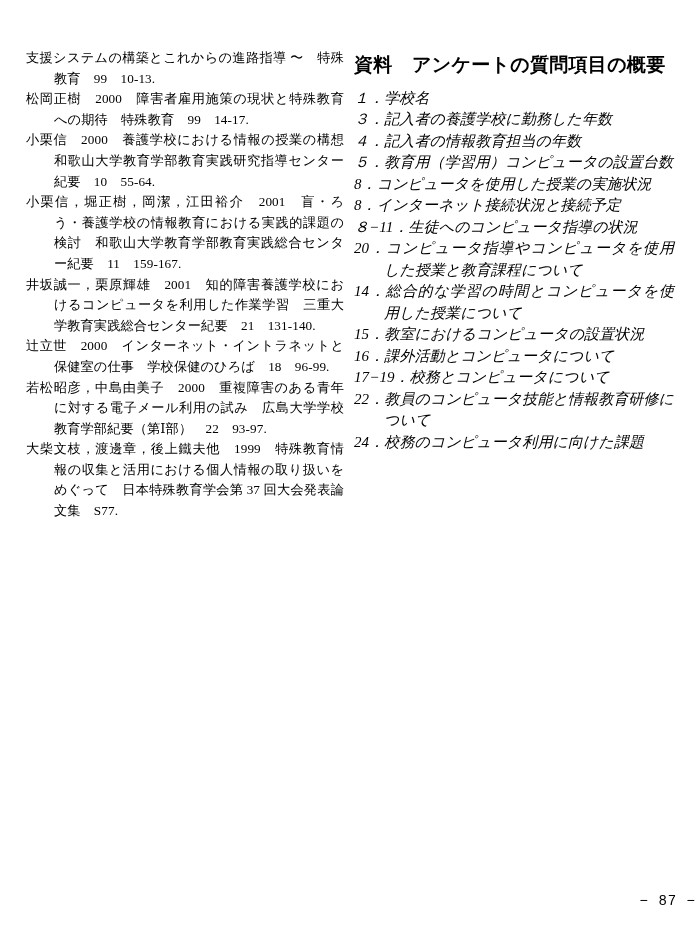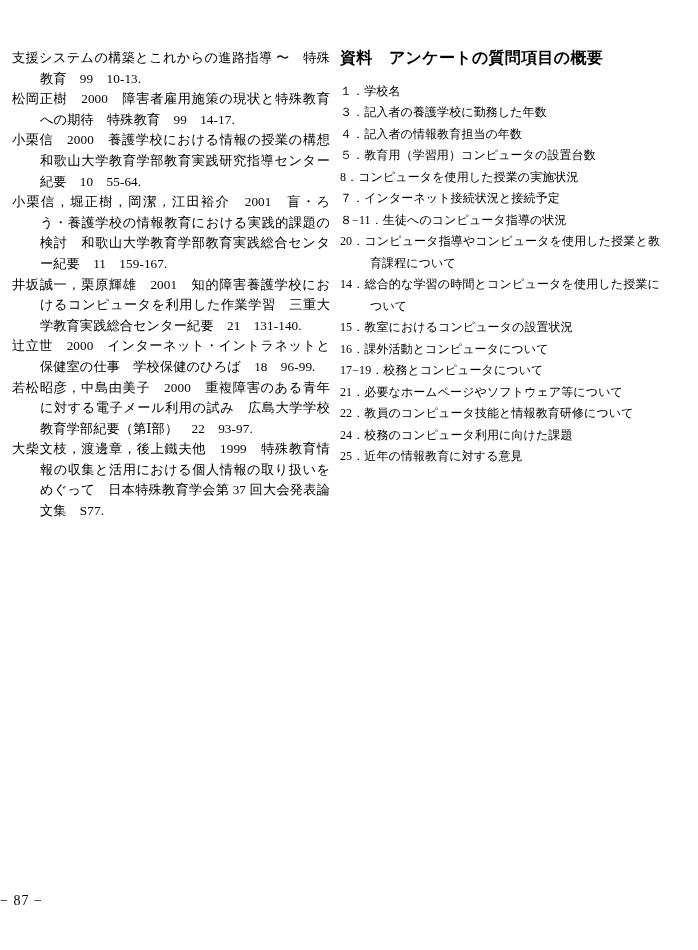--- a/index.html
+++ b/index.html
@@ -26,21 +26,21 @@
     position: absolute;
     left: 0;
     top: 48px;
     width: 698px;
     display: flex;
     flex-direction: row;
     align-items: flex-start;
   }
   .col-left {
     width: 318px;
-    margin-left: 12px;
+    margin-left: 26px;
   }
   .col-right {
     width: 320px;
     margin-left: 10px;
   }
   .ref-list {
     list-style: none;
     margin: 0;
     padding: 0;
   }
@@ -48,49 +48,51 @@
     font-size: 13.2px;
     line-height: 20.6px;
     letter-spacing: 0.1px;
     margin-bottom: 0px;
     text-align: justify;
     text-justify: inter-ideograph;
     padding-left: 28px;
     text-indent: -28px;
   }
   .sec-title {
-    font-size: 16px;
+    font-size: 19px;
     line-height: 20.6px;
     font-weight: bold;
-    margin: 0 0 12px 0;
+    margin: 7px 0 12px 0;
     letter-spacing: 0.3px;
   }
   .q-list {
     list-style: none;
     margin: 0;
     padding: 0;
   }
   .q-item {
-    font-size: 12px;
+    font-size: 15px;
     line-height: 21.5px;
     letter-spacing: 0.1px;
     padding-left: 30px;
     text-indent: -30px;
     margin-bottom: 0px;
     text-align: justify;
     text-justify: inter-ideograph;
+    font-style: italic;
   }
   .folio {
     position: absolute;
     left: 0;
     top: 893px;
     width: 696px;
-    text-align: left;
+    text-align: right;
     font-size: 14px;
     letter-spacing: 1px;
+    font-family: Liberation Mono, monospace;
   }
 </style>
 </head>
 <body>
 
 <div class="page">
 
   <div class="columns">
 
     <div class="col-left">
@@ -108,31 +110,29 @@
     </div>
 
     <div class="col-right">
       <div class="sec-title">資料　アンケートの質問項目の概要</div>
       <ul class="q-list">
         <li class="q-item">１．学校名</li>
         <li class="q-item">３．記入者の養護学校に勤務した年数</li>
         <li class="q-item">４．記入者の情報教育担当の年数</li>
         <li class="q-item">５．教育用（学習用）コンピュータの設置台数</li>
         <li class="q-item">8．コンピュータを使用した授業の実施状況</li>
-        <li class="q-item">７．インターネット接続状況と接続予定</li>
+        <li class="q-item">8．インターネット接続状況と接続予定</li>
         <li class="q-item">８−11．生徒へのコンピュータ指導の状況</li>
         <li class="q-item">20．コンピュータ指導やコンピュータを使用した授業と教育課程について</li>
         <li class="q-item">14．総合的な学習の時間とコンピュータを使用した授業について</li>
         <li class="q-item">15．教室におけるコンピュータの設置状況</li>
         <li class="q-item">16．課外活動とコンピュータについて</li>
         <li class="q-item">17−19．校務とコンピュータについて</li>
-        <li class="q-item">21．必要なホームページやソフトウェア等について</li>
         <li class="q-item">22．教員のコンピュータ技能と情報教育研修について</li>
         <li class="q-item">24．校務のコンピュータ利用に向けた課題</li>
-        <li class="q-item">25．近年の情報教育に対する意見</li>
       </ul>
     </div>
 
   </div>
 
   <div class="folio">− 87 −</div>
 
 </div>
 
 </body></html>

